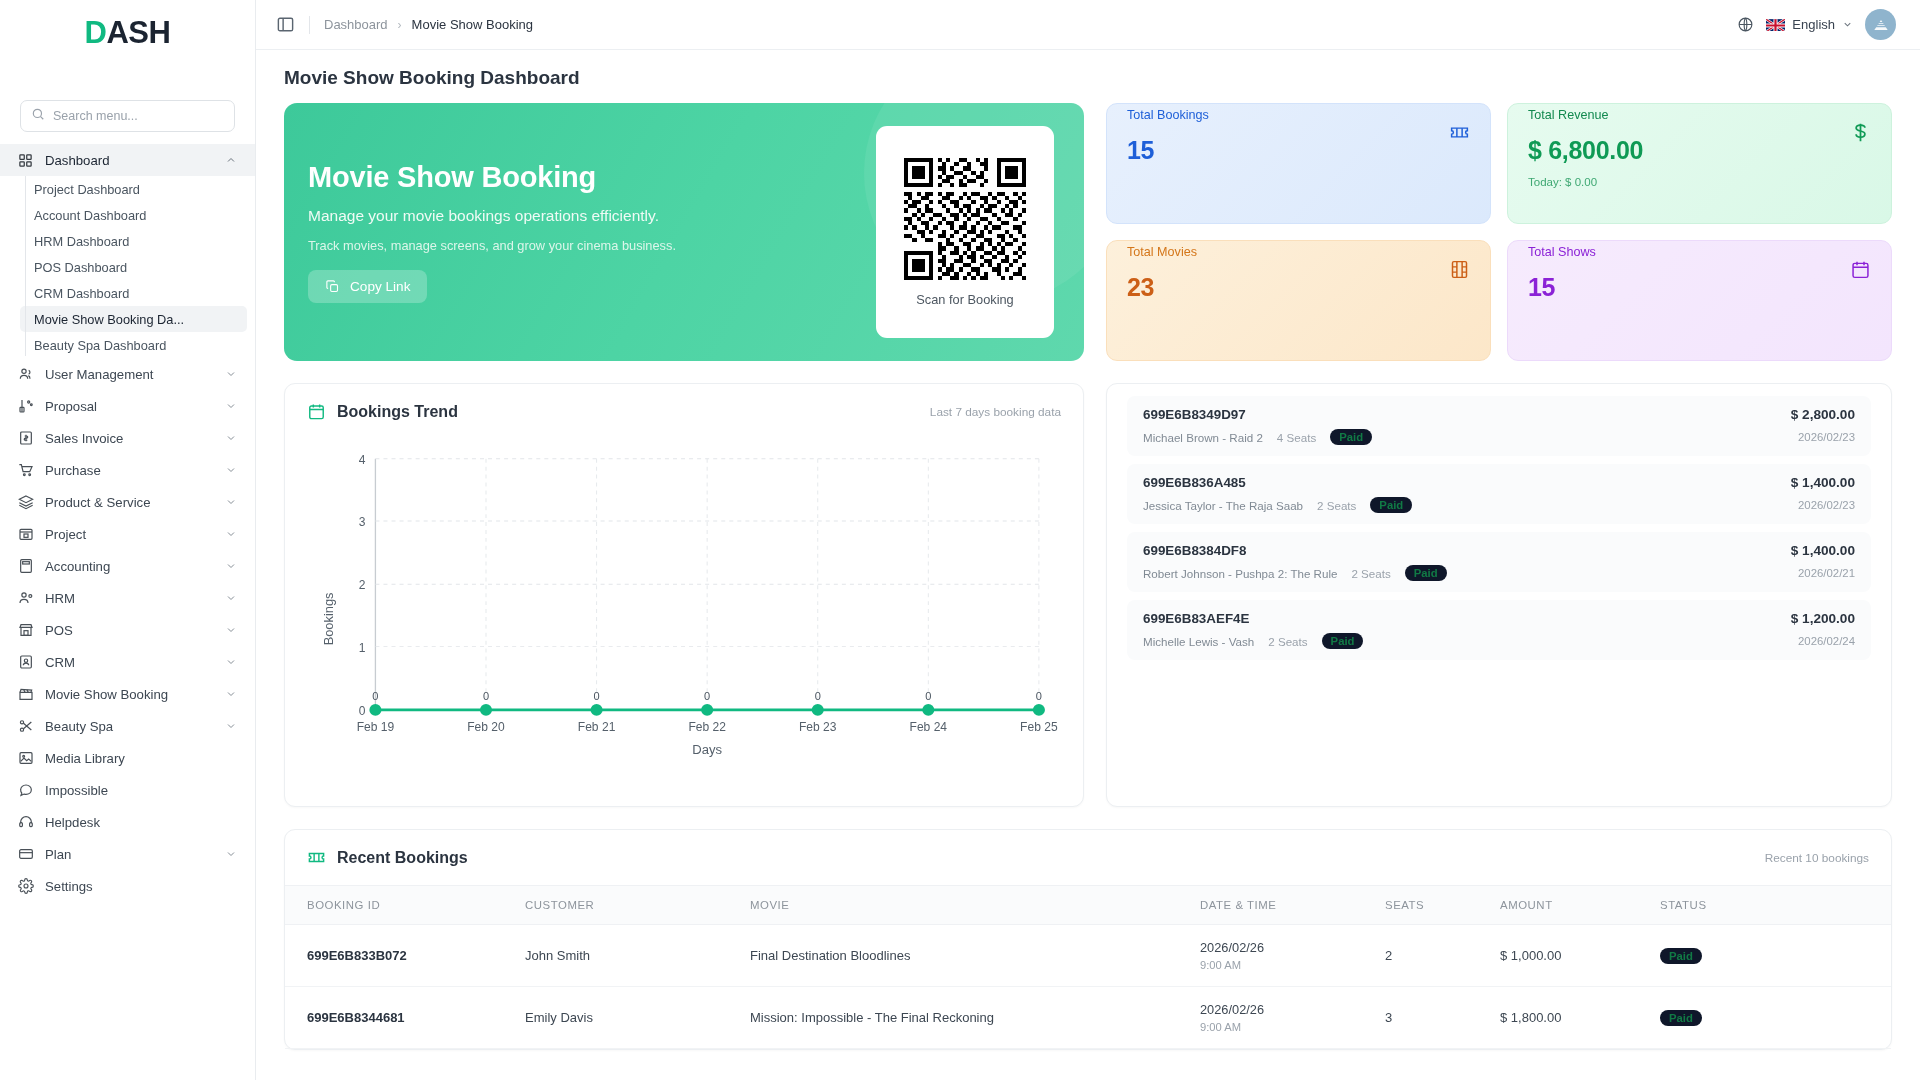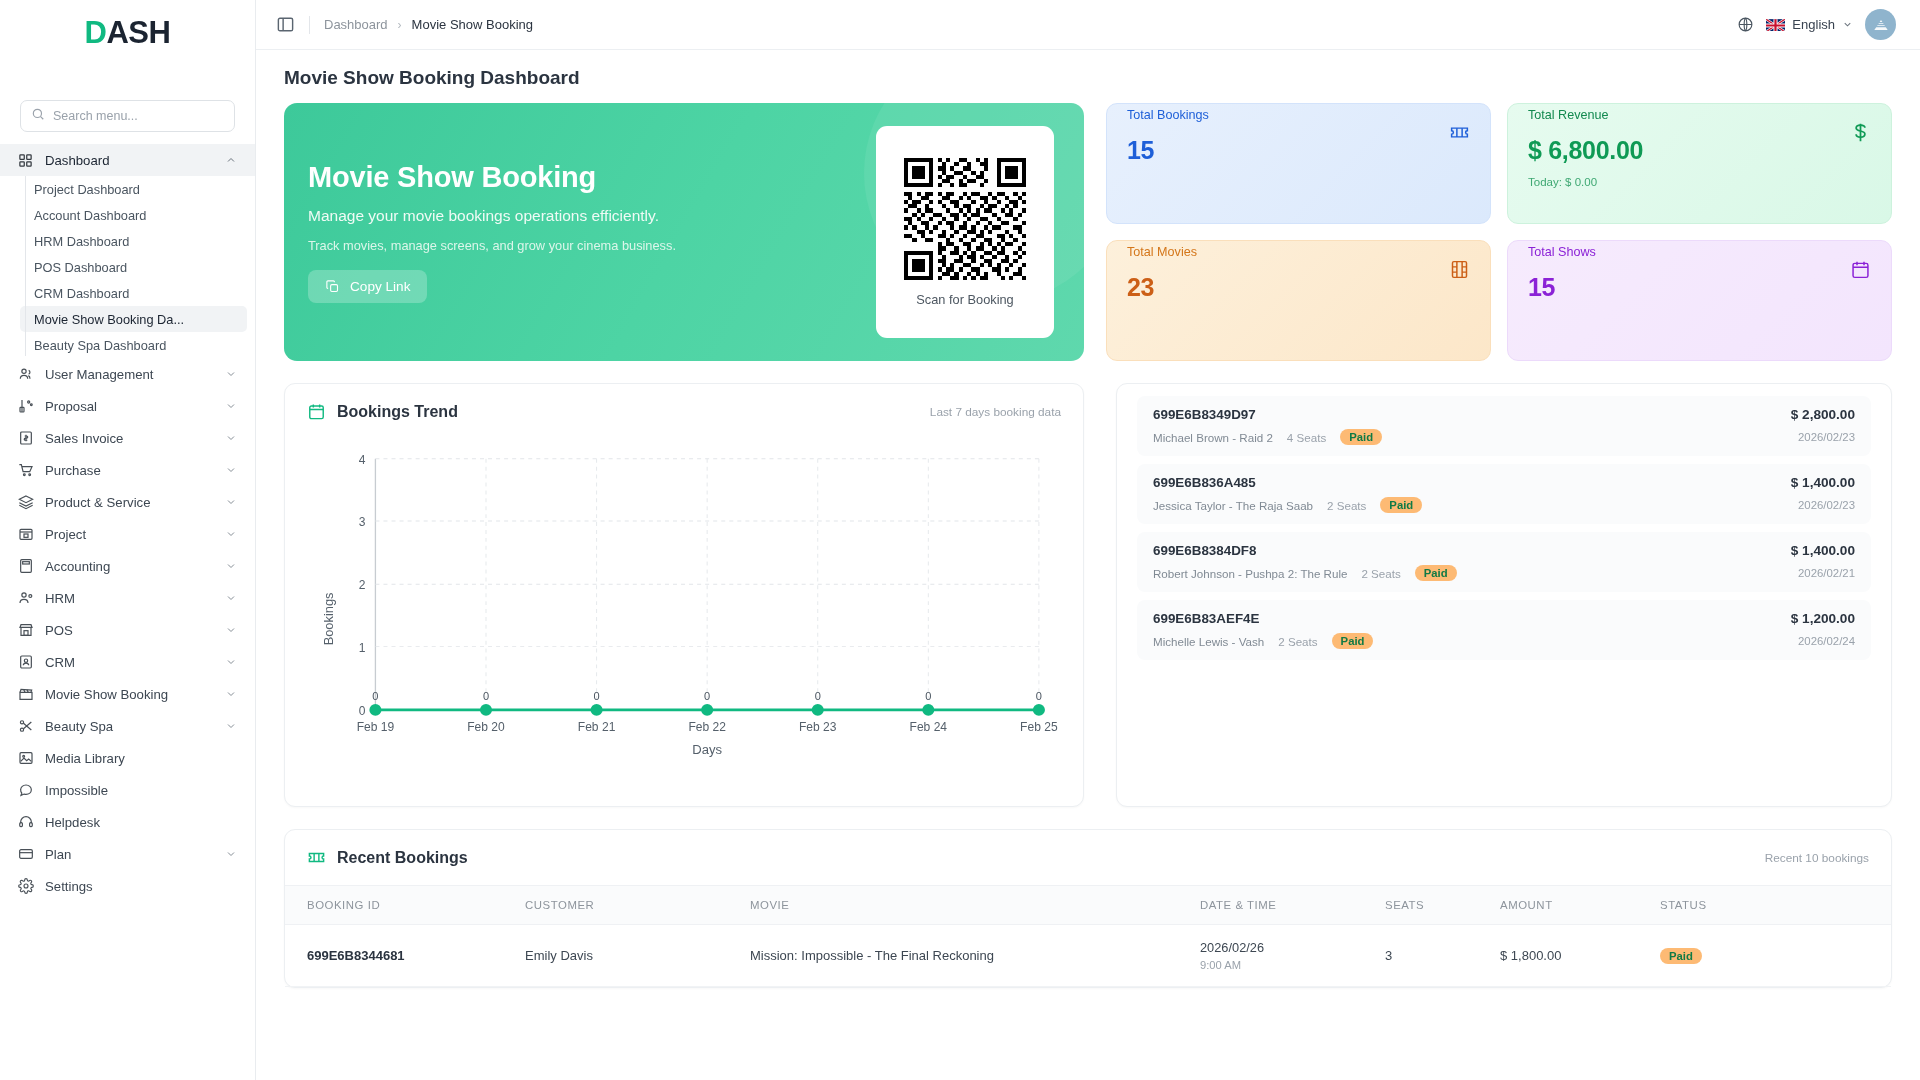--- a/index.html
+++ b/index.html
@@ -118,21 +118,21 @@
   .stat.blue   { background: linear-gradient(135deg,#e7f0fd 0%, #dbe9fc 100%); border-color:#d3e3fb;}
   .stat.blue .lbl, .stat.blue .val { color: #1e5fd8; }
   .stat.green  { background: linear-gradient(135deg,#e6fbef 0%, #d9f8e7 100%); border-color:#cdf2dd;}
   .stat.green .lbl { color: #12894f; } .stat.green .val { color: #0f9a55; } .stat.green .sub { color: #3fa873; }
   .stat.orange { background: linear-gradient(135deg,#fdf0db 0%, #fce7c9 100%); border-color:#fadfbb;}
   .stat.orange .lbl { color: #d4761a; } .stat.orange .val { color: #cc5f17; }
   .stat.purple { background: linear-gradient(135deg,#f6ebfd 0%, #f3e5fd 100%); border-color:#ecdafb;}
   .stat.purple .lbl, .stat.purple .val { color: #8b22d6; }
 
   
-  .row2 { display: flex; gap: 32px; margin-top: 22px; }
+  .row2 { display: flex; gap: 22px; margin-top: 22px; }
   .card { background:#fff; border: 1px solid #eceff2; border-radius: 11px; box-shadow: 0 1px 2px rgba(16,24,40,0.03); }
   .card-head { display: flex; align-items: center; padding: 18px 22px 6px 22px; }
   .card-head .hico { width: 19px; height: 19px; margin-right: 11px; display:inline-flex; }
   .card-title { font-size: 16px; font-weight: 600; color: #2b3440; }
   .card-meta { margin-left: auto; font-size: 11.8px; color: #9aa2ab; text-align: center; }
   .chart-card { width: 800px; flex: 0 0 800px; height: 424px; }
   .payments-card { flex: 1; height: 424px; }
 
   
   .chart-area { padding: 14px 24px 0 10px; height: 360px; position: relative; }
@@ -142,21 +142,21 @@
   .pay-list { padding: 12px 20px 0 20px; }
   .pay-item { background: #fafbfc; border-radius: 8px; padding: 11px 16px; margin-bottom: 8px; cursor: pointer;}
   .pay-top { display: flex; align-items: baseline; }
   .pay-id { font-size: 13.4px; font-weight: 600; color: #2b3440; }
   .pay-amt { margin-left: auto; font-size: 13.6px; font-weight: 700; color: #2b3440; }
   .pay-bot { display: flex; align-items: center; margin-top: 7px; gap: 14px; }
   .pay-desc { font-size: 11.6px; color: #808a94; }
   .pay-seats { font-size: 11.6px; color: #9aa2ab; }
   .pay-date { margin-left: auto; font-size: 11.4px; color: #9aa2ab; }
   .badge-paid {
-    background: #fdba74; color: #117a45; font-size: 11.3px; font-weight: 600;
+    background: #0f172a; color: #117a45; font-size: 11.3px; font-weight: 600;
     border-radius: 11px; padding: 2px 9px; display: inline-block;
   }
 
   
   .row3 { margin-top: 22px; }
   .bookings-card { width: 100%; }
   .tbl { width: 100%; border-collapse: collapse; margin-top: 12px; }
   .tbl th {
     text-align: left; font-size: 11.4px; font-weight: 500; color: #8d949c;
     letter-spacing: 0.55px; padding: 13px 10px; background: #fafbfc;
@@ -992,20 +992,32 @@
                 <th class="col-cust">CUSTOMER</th>
                 <th class="col-movie">MOVIE</th>
                 <th class="col-dt">DATE &amp; TIME</th>
                 <th class="col-seats">SEATS</th>
                 <th class="col-amt">AMOUNT</th>
                 <th>STATUS</th>
               </tr>
             </thead>
             <tbody>
               <tr>
+                <td>699E6B833B072</td>
+                <td>John Smith</td>
+                <td>Final Destination Bloodlines</td>
+                <td>
+                  <div class="dt-main">2026/02/26</div>
+                  <div class="dt-sub">9:00 AM</div>
+                </td>
+                <td>2</td>
+                <td>$ 1,000.00</td>
+                <td><span class="badge-paid">Paid</span></td>
+              </tr>
+              <tr>
                 <td>699E6B8344681</td>
                 <td>Emily Davis</td>
                 <td>Mission: Impossible - The Final Reckoning</td>
                 <td>
                   <div class="dt-main">2026/02/26</div>
                   <div class="dt-sub">9:00 AM</div>
                 </td>
                 <td>3</td>
                 <td>$ 1,800.00</td>
                 <td><span class="badge-paid">Paid</span></td>

